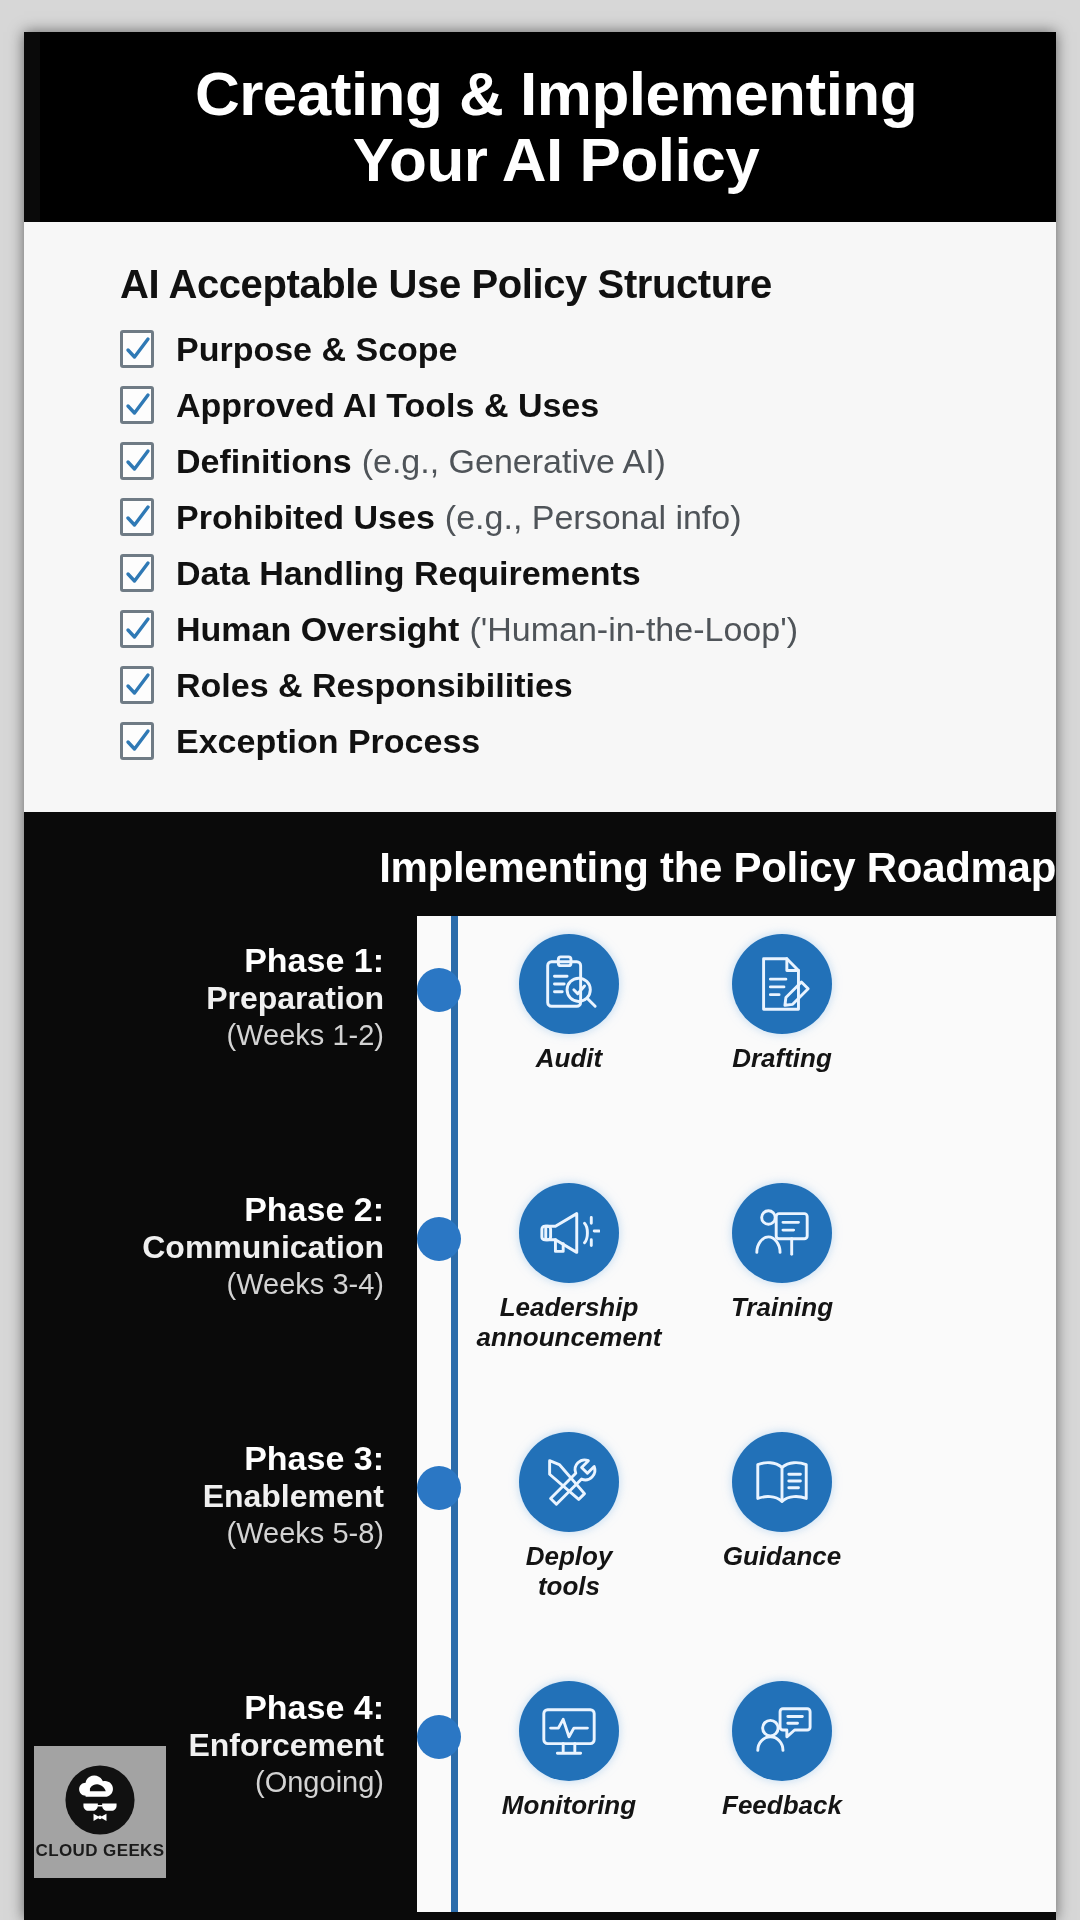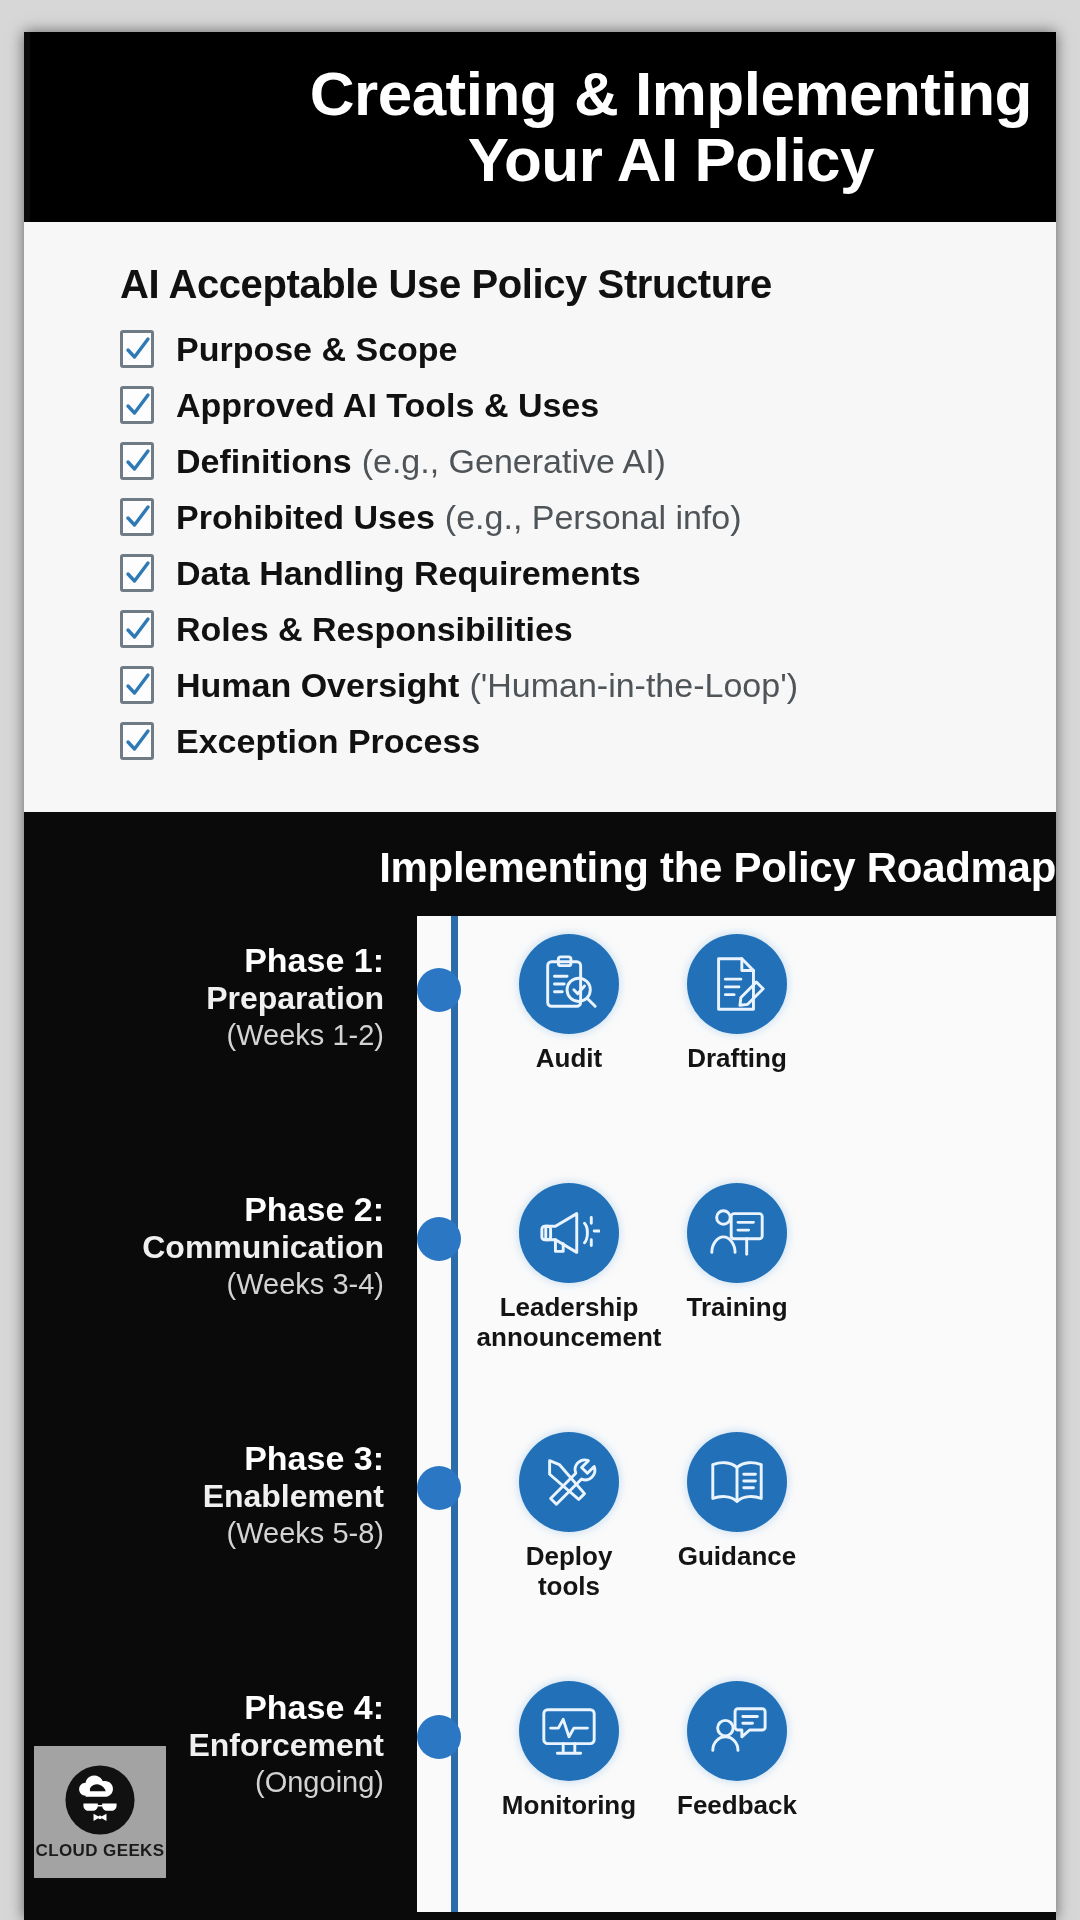--- a/index.html
+++ b/index.html
@@ -15,23 +15,23 @@
   }
   .card{
     position:absolute;left:24px;top:32px;width:1032px;height:1888px;
     background:#0a0a0a;
     box-shadow:0 0 14px rgba(0,0,0,.55);
     overflow:hidden;
   }
 
   
   .header{
-    position:absolute;left:6px;top:0;width:100%;height:190px;
+    position:absolute;left:16px;top:0;width:100%;height:190px;
     background:#000;
-    display:flex;align-items:center;justify-content:flex-end;
+    display:flex;align-items:center;justify-content:center;
   }
   .header-title{
     color:#fff;
     font-size:62px;font-weight:bold;
     line-height:1.06;
     text-align:center;
     letter-spacing:-0.5px;
     padding:0 30px;
     white-space:pre-line;
   }
@@ -118,21 +118,22 @@
     height:249px;
   }
   .dot{
     position:absolute;left:15px;top:52px;
     width:44px;height:44px;border-radius:50%;
     background:#2b77c4;
   }
   .icon-group{
     position:absolute;left:92px;top:18px;
     display:flex;
-    gap:18px;
+    gap:63px;
+    font-style:italic;
   }
   .icon-cell{
     width:150px;
     display:flex;flex-direction:column;align-items:center;
   }
   .icon-circle{
     width:100px;height:100px;border-radius:50%;
     background:#2271b8;
     display:flex;align-items:center;justify-content:center;
     box-shadow:0 0 10px rgba(140,190,235,.55);
@@ -214,30 +215,30 @@
               </svg>
             </span>
             <span class="ci-strong">Data Handling Requirements</span>
           </li>
           <li class="check-item">
             <span class="cb">
               <svg width="26" height="28" viewBox="0 0 26 28">
                 <path d="M3 14 L9.5 21 L23 3" fill="none" stroke="#2f79b5" stroke-width="3.4" stroke-linecap="round" stroke-linejoin="round"></path>
               </svg>
             </span>
-            <span class="ci-strong">Roles &amp; Responsibilities</span>
-          </li>
-          <li class="check-item">
-            <span class="cb">
-              <svg width="26" height="28" viewBox="0 0 26 28">
-                <path d="M3 14 L9.5 21 L23 3" fill="none" stroke="#2f79b5" stroke-width="3.4" stroke-linecap="round" stroke-linejoin="round"></path>
-              </svg>
-            </span>
             <span class="ci-strong">Human Oversight</span>
             <span class="ci-note">('Human-in-the-Loop')</span>
+          </li>
+          <li class="check-item">
+            <span class="cb">
+              <svg width="26" height="28" viewBox="0 0 26 28">
+                <path d="M3 14 L9.5 21 L23 3" fill="none" stroke="#2f79b5" stroke-width="3.4" stroke-linecap="round" stroke-linejoin="round"></path>
+              </svg>
+            </span>
+            <span class="ci-strong">Roles &amp; Responsibilities</span>
           </li>
           <li class="check-item">
             <span class="cb">
               <svg width="26" height="28" viewBox="0 0 26 28">
                 <path d="M3 14 L9.5 21 L23 3" fill="none" stroke="#2f79b5" stroke-width="3.4" stroke-linecap="round" stroke-linejoin="round"></path>
               </svg>
             </span>
             <span class="ci-strong">Exception Process</span>
           </li>
         </ul>

